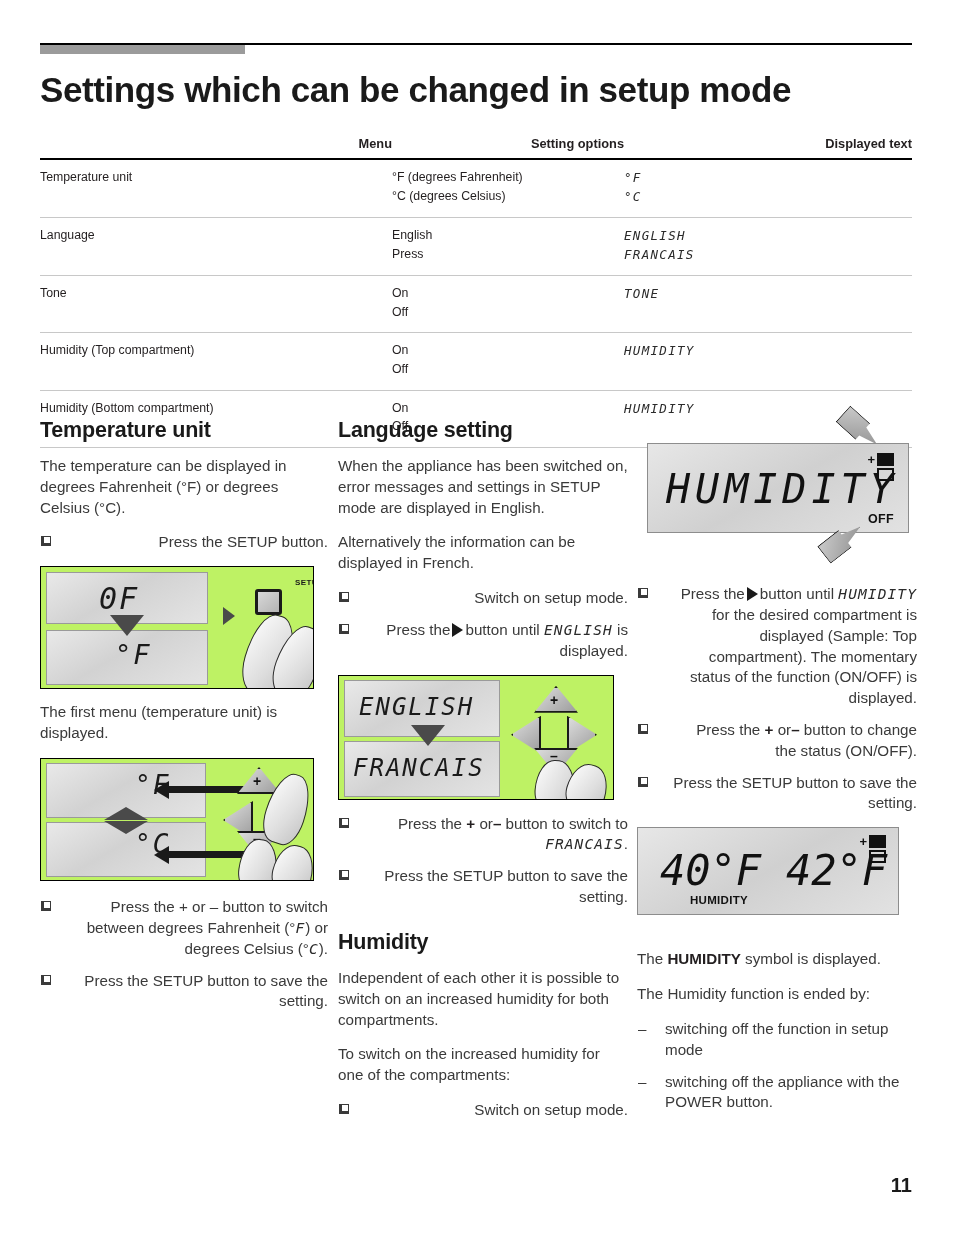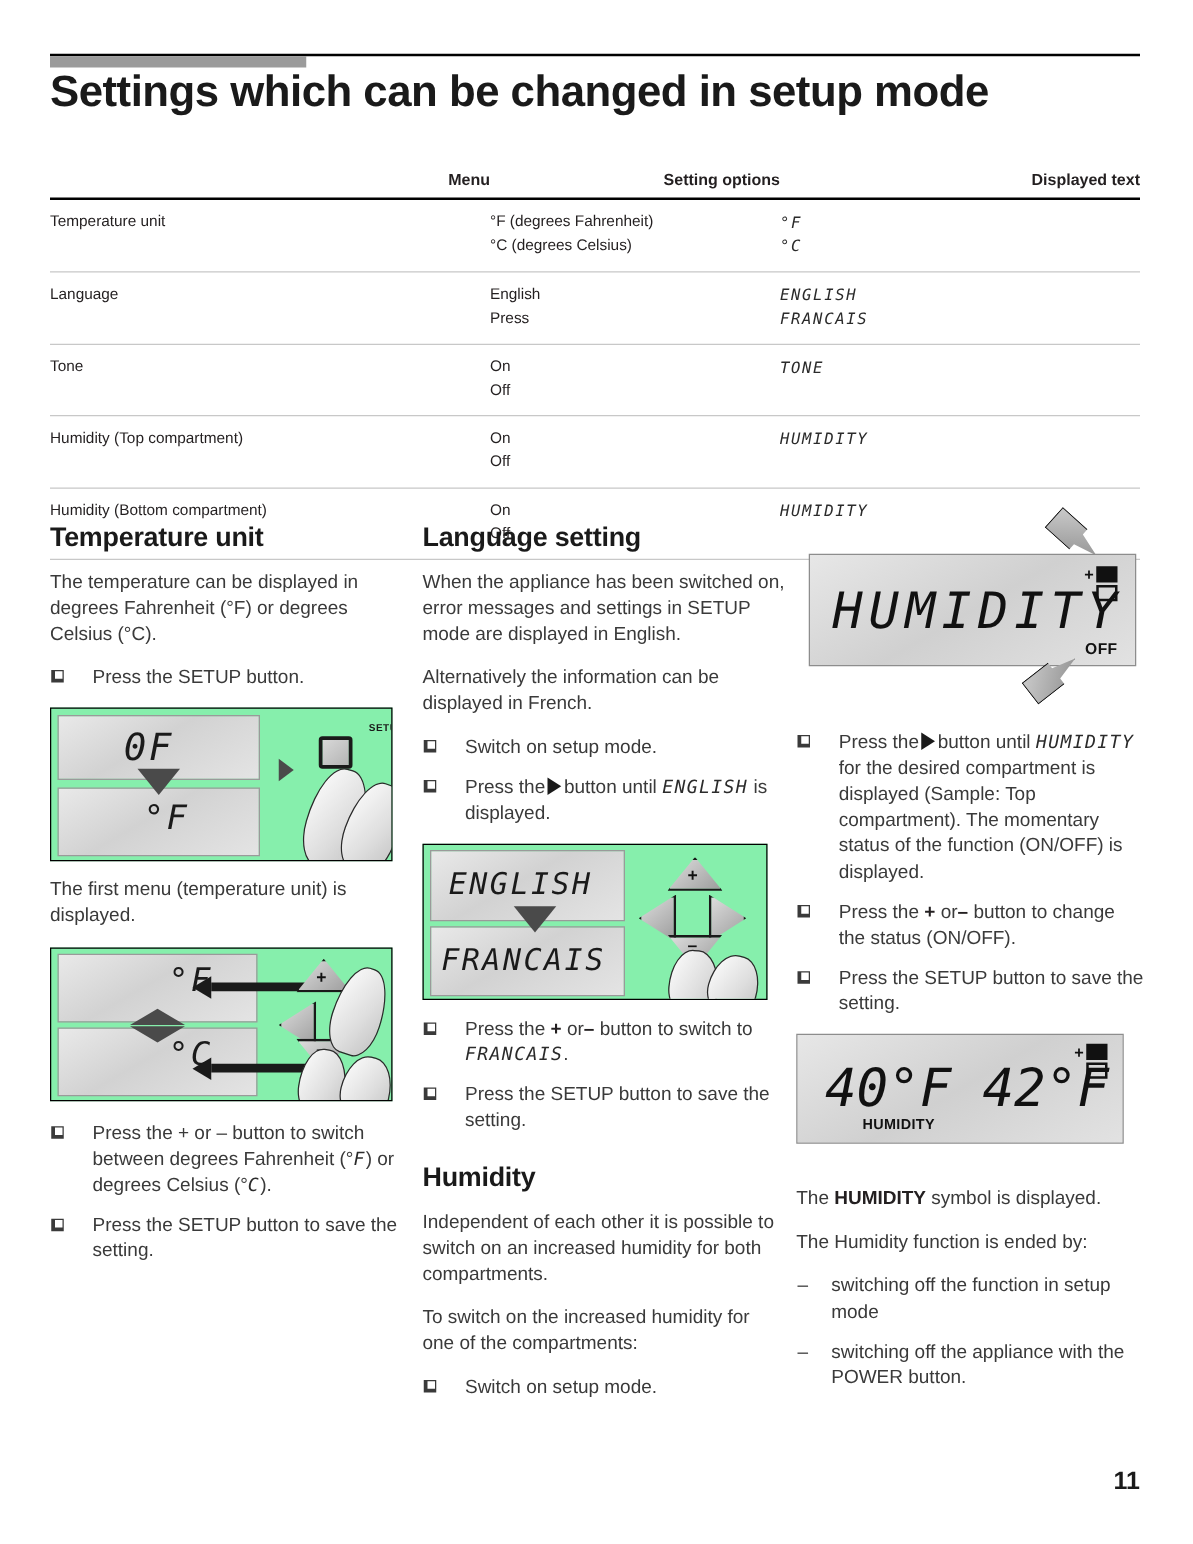--- a/index.html
+++ b/index.html
@@ -32,21 +32,21 @@
   }
   .top-bar {
     position: absolute;
     left: 40px; top: 45px;
     width: 205px; height: 9px;
     background: #9b9b9b;
   }
 
   .page-title {
     position: absolute;
-    left: 40px; top: 54px;
+    left: 40px; top: 70px;
     width: 880px;
     font-size: 35px;
     font-weight: bold;
     letter-spacing: -0.4px;
     color: #1a1a1a;
   }
 
   
   .tbl {
     position: absolute;
@@ -110,20 +110,21 @@
     line-height: 1.37;
     margin: 0 0 14px 0;
     color: #3a3a3a;
   }
 
   
   ul.steps {
     list-style: none;
     margin: 0 0 13px 0;
     padding: 0;
+    text-align: right;
   }
   ul.steps li {
     position: relative;
     padding-left: 34px;
     margin-bottom: 11px;
     font-size: 15.2px;
     line-height: 1.37;
     color: #3a3a3a;
   }
   ul.steps li:last-child { margin-bottom: 0; }
@@ -163,21 +164,21 @@
     border-bottom: 7px solid transparent;
     vertical-align: -2px;
     margin: 0 2px;
   }
   b.strong { font-weight: bold; color: #231f20; }
 
   
   .fig {
     position: relative;
     border: 1.5px solid #000;
-    background: #86efac;
+    background: #bef264;
     box-sizing: border-box;
     overflow: hidden;
   }
 
   
   .fig1 { width: 274px; height: 123px; margin: 4px 0 13px 0; }
   .lcdpanel {
     position: absolute;
     background: linear-gradient(150deg,#e9e9e9 0%,#d2d2d2 45%,#e4e4e4 100%);
     border: 1.5px solid #9a9a9a;

